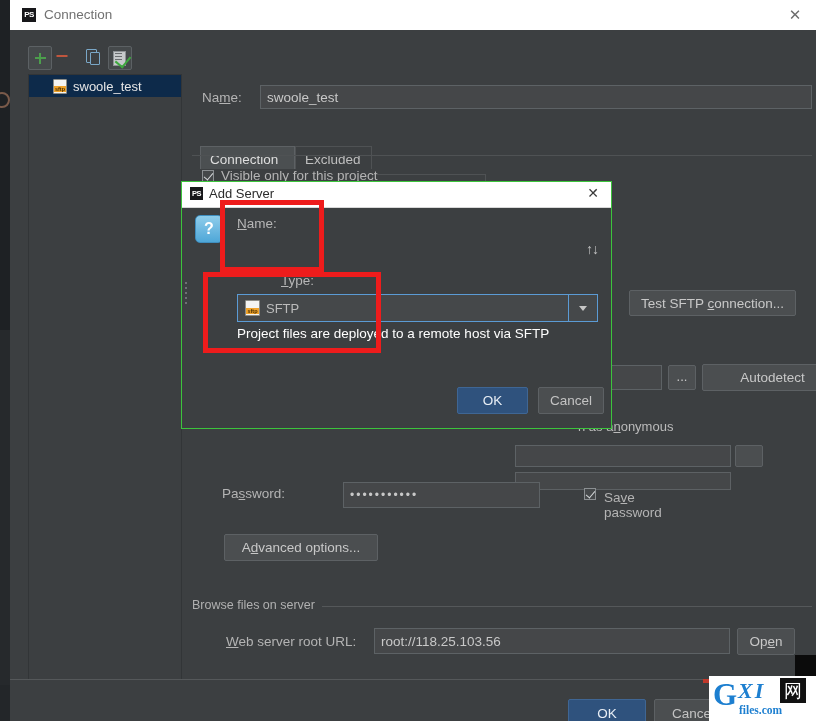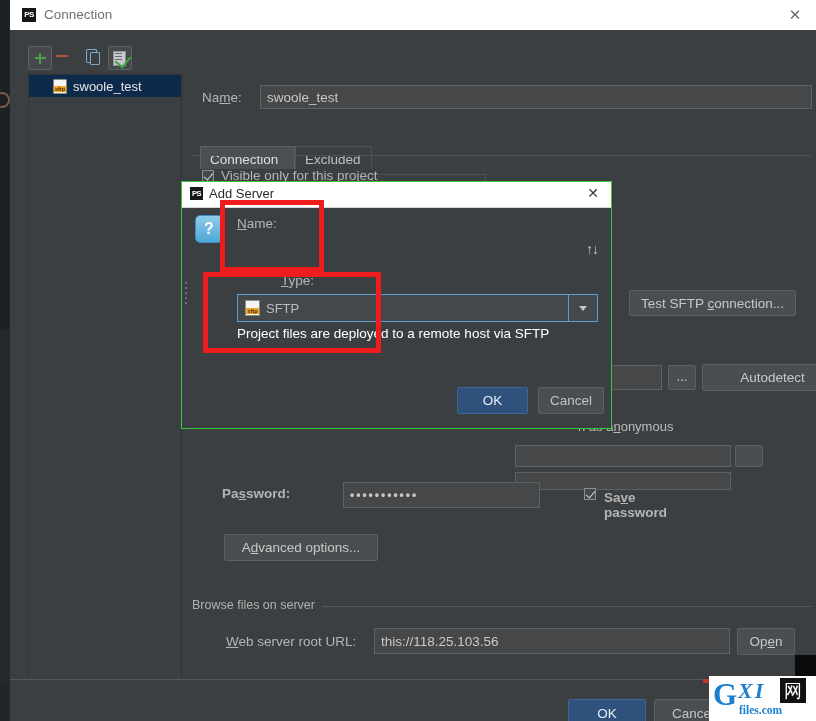--- a/index.html
+++ b/index.html
@@ -113,21 +113,21 @@
   #autodetect{position:absolute;left:510px;top:324px;width:141px;height:27px;background:#4b4e50;
       border:1px solid #5d6164;border-radius:2px;color:#c8c8c8;font-size:13.5px;text-align:center;
       line-height:26px;cursor:pointer;box-sizing:border-box;}
   #anon-row{position:absolute;left:386px;top:379px;cursor:pointer;}
   #hidden-field-a{position:absolute;left:323px;top:405px;width:216px;height:22px;}
   #hidden-btn-a{position:absolute;left:543px;top:405px;width:28px;height:22px;background:#4b4e50;
       border:1px solid #5d6164;border-radius:2px;box-sizing:border-box;}
   #hidden-field-b{position:absolute;left:323px;top:432px;width:216px;height:18px;
       border:1px solid #5d6164;background:#454749;box-sizing:border-box;}
 
-  #pwd-row{position:absolute;left:10px;top:442px;width:560px;height:26px;font-weight:bold;}
+  #pwd-row{position:absolute;left:10px;top:442px;width:560px;height:26px;}
   #pwd-row .lbl{position:absolute;left:20px;top:4px;}
   #pwd-field{position:absolute;left:141px;top:0;width:197px;height:26px;letter-spacing:2px;
       color:#c8c8c8;font-size:12px;}
   #savepwd{position:absolute;left:382px;top:4px;cursor:pointer;}
 
   #adv-btn{position:absolute;left:32px;top:494px;width:154px;height:27px;background:#4b4e50;
       border:1px solid #5d6164;border-radius:2px;color:#c8c8c8;font-size:13.5px;text-align:center;
       line-height:26px;cursor:pointer;box-sizing:border-box;}
 
   #browse-group{position:absolute;left:0px;top:558px;width:620px;}
@@ -275,21 +275,21 @@
         <div class="field" id="pwd-field">•••••••••••</div>
         <span id="savepwd"><span class="cbx on"></span><span class="lbl">Sa<span class="u">v</span>e password</span></span>
       </div>
 
       <div id="adv-btn">A<span class="u">d</span>vanced options...</div>
 
       <div id="browse-group">
         <div class="gl">Browse files on server</div>
         <div class="gline"></div>
         <span class="lbl" id="url-label"><span class="u">W</span>eb server root URL:</span>
-        <div class="field" id="url-field">this://118.25.103.56</div>
+        <div class="field" id="url-field">root://118.25.103.56</div>
         <div id="open-btn">Op<span class="u">e</span>n</div>
       </div>
 
     </div>
   </div>
 
   <div id="bottombar">
     <div class="btn-primary" id="main-ok">OK</div>
     <div class="btn-normal" id="main-cancel">Cancel</div>
   </div>

